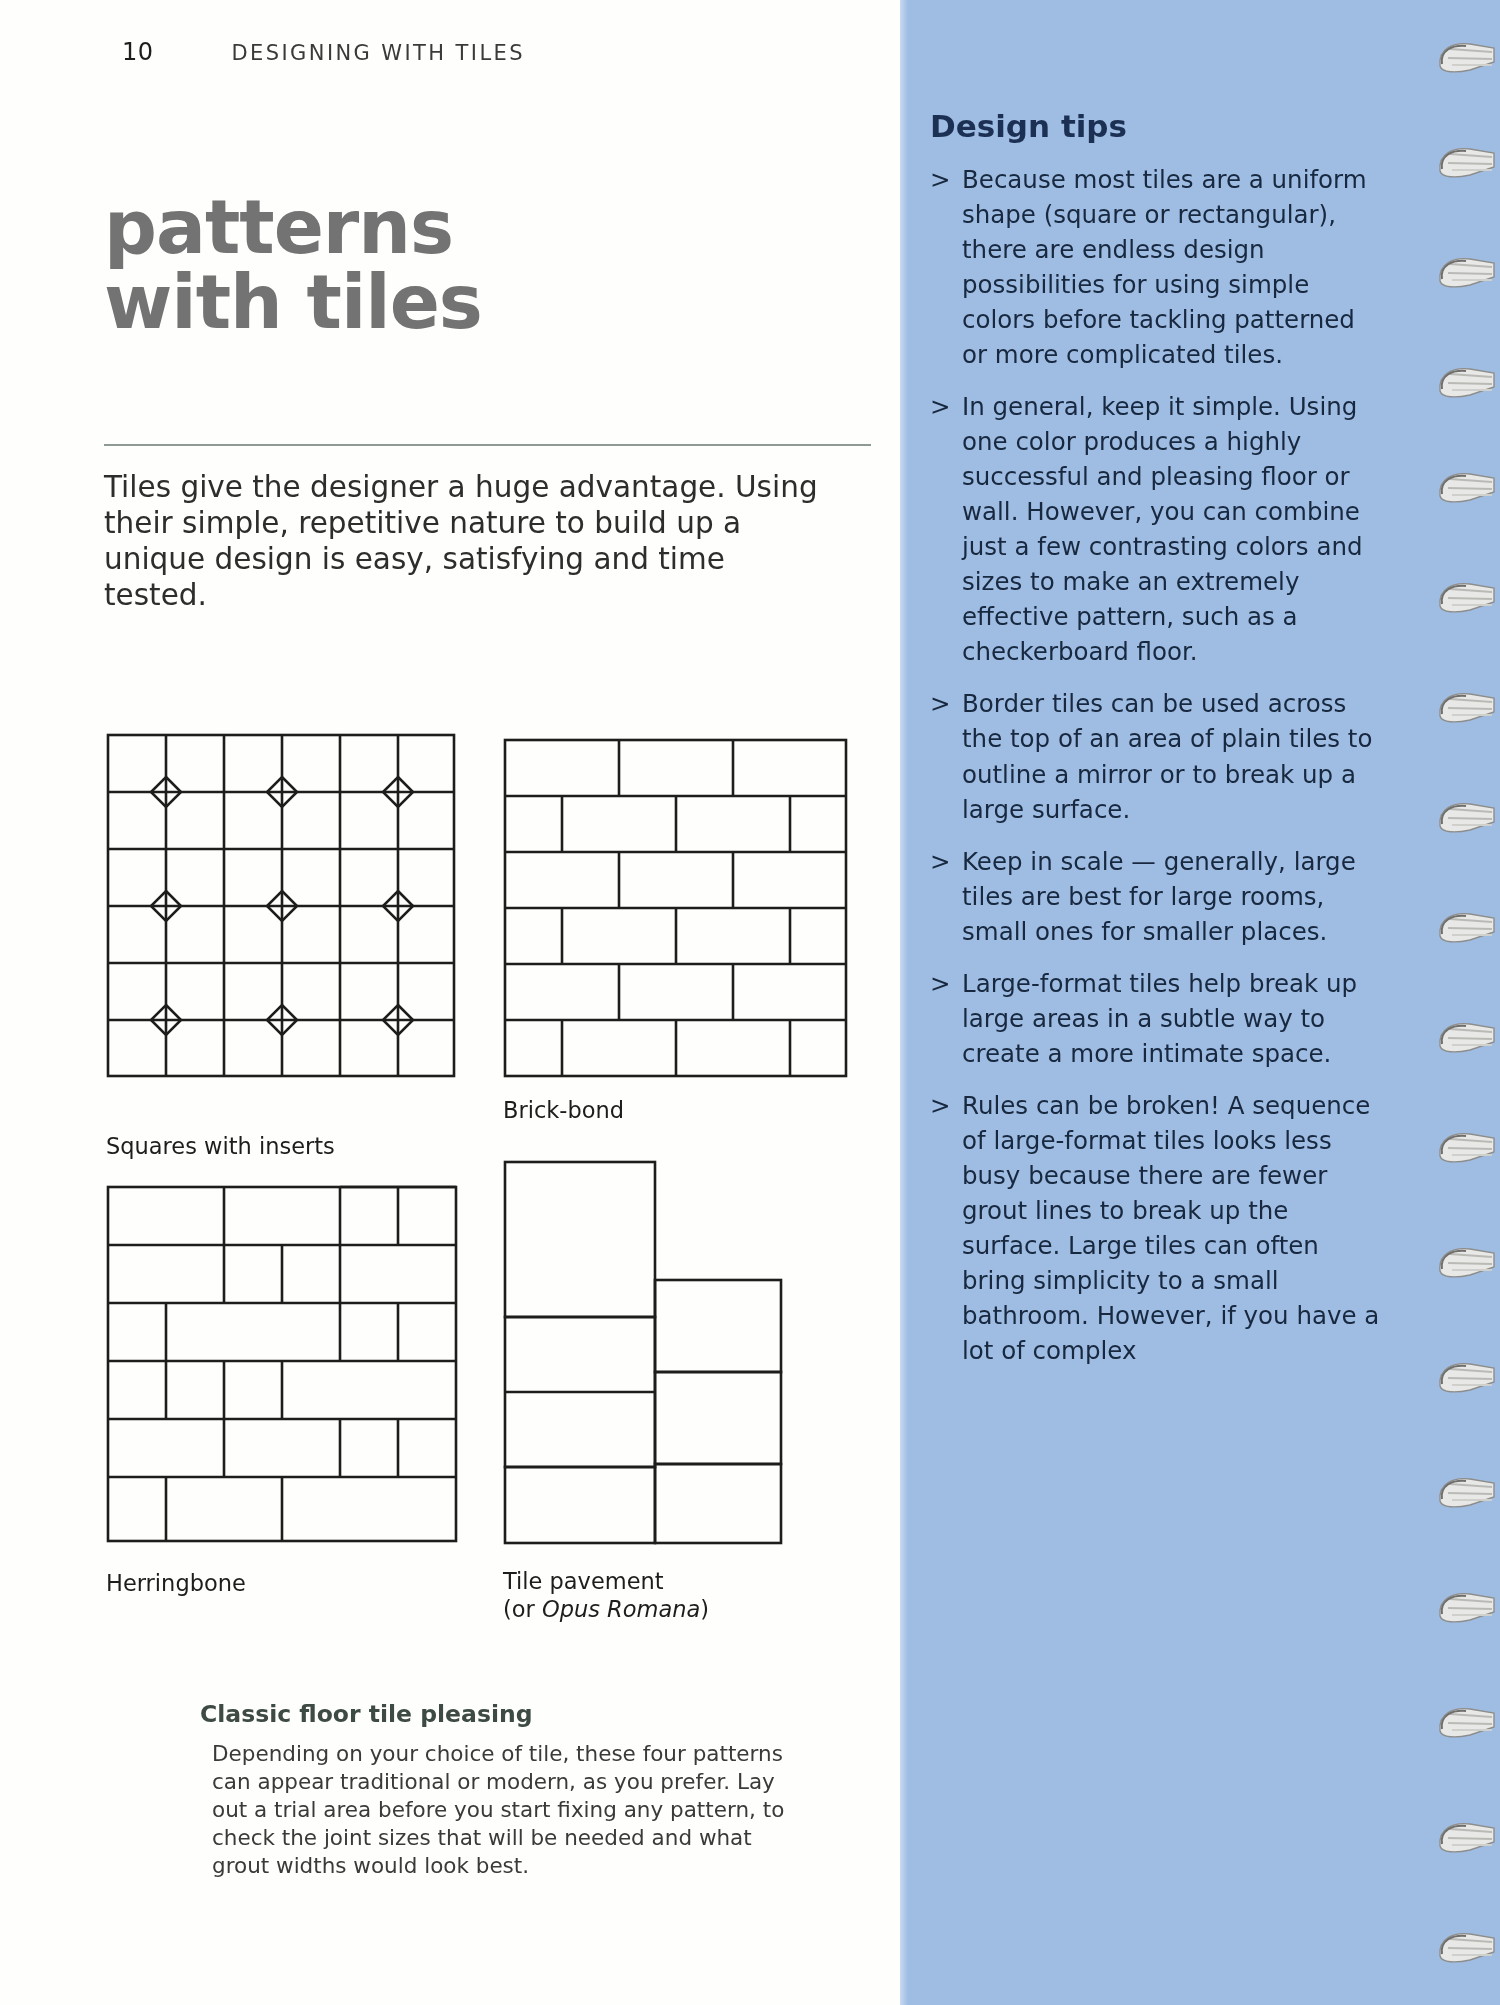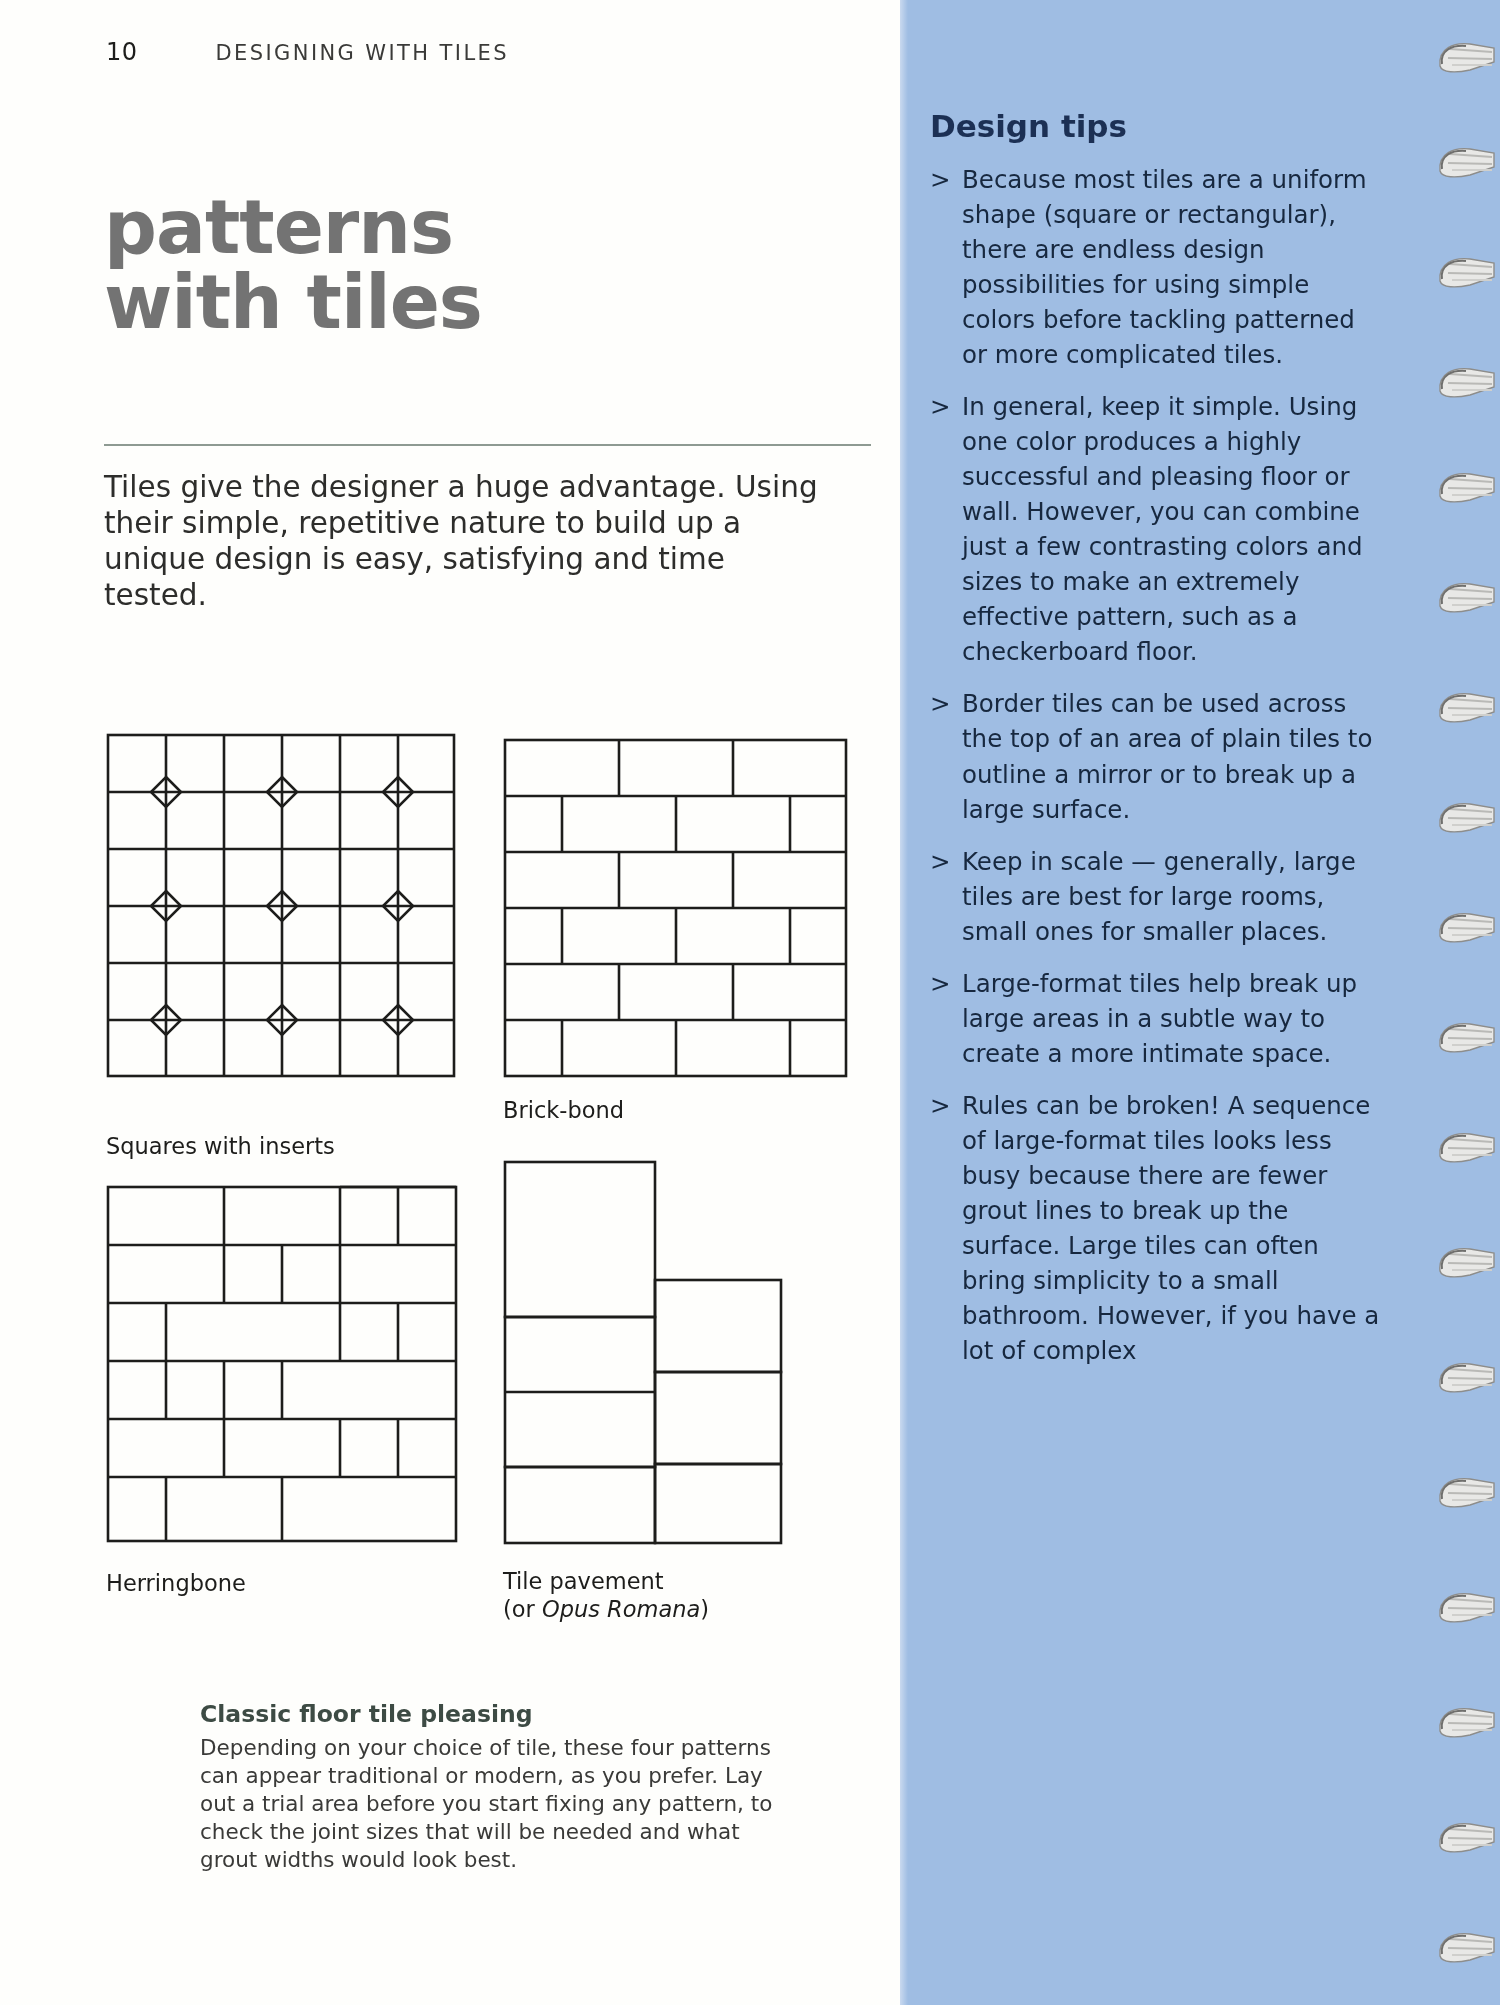--- a/index.html
+++ b/index.html
@@ -39,21 +39,21 @@
     content: "";
     position: absolute;
     left: 0; top: 0;
     width: 8px; height: 100%;
     background: linear-gradient(to right, #c9d9ef, #9fbde3);
   }
 
   
   #runhead {
     position: absolute;
-    left: 106px; top: 38px;
+    left: 122px; top: 38px;
     display: flex;
     align-items: baseline;
     gap: 78px;
   }
   #folio {
     font-size: 24px;
     color: #1d1d1b;
     letter-spacing: 0.5px;
   }
   #runhead-title {
@@ -119,21 +119,21 @@
     left: 200px; top: 1700px;
     width: 600px;
   }
   #note h3 {
     margin: 0 0 6px 0;
     font-size: 23.5px;
     color: #3d4b44;
     font-weight: bold;
   }
   #note p {
-    margin: 0;
+    margin: 12px;
     font-size: 21.5px;
     line-height: 1.30;
     color: #3a3a38;
   }
 
   
   #tips-title {
     position: absolute;
     left: 930px; top: 108px;
     font-size: 31px;

